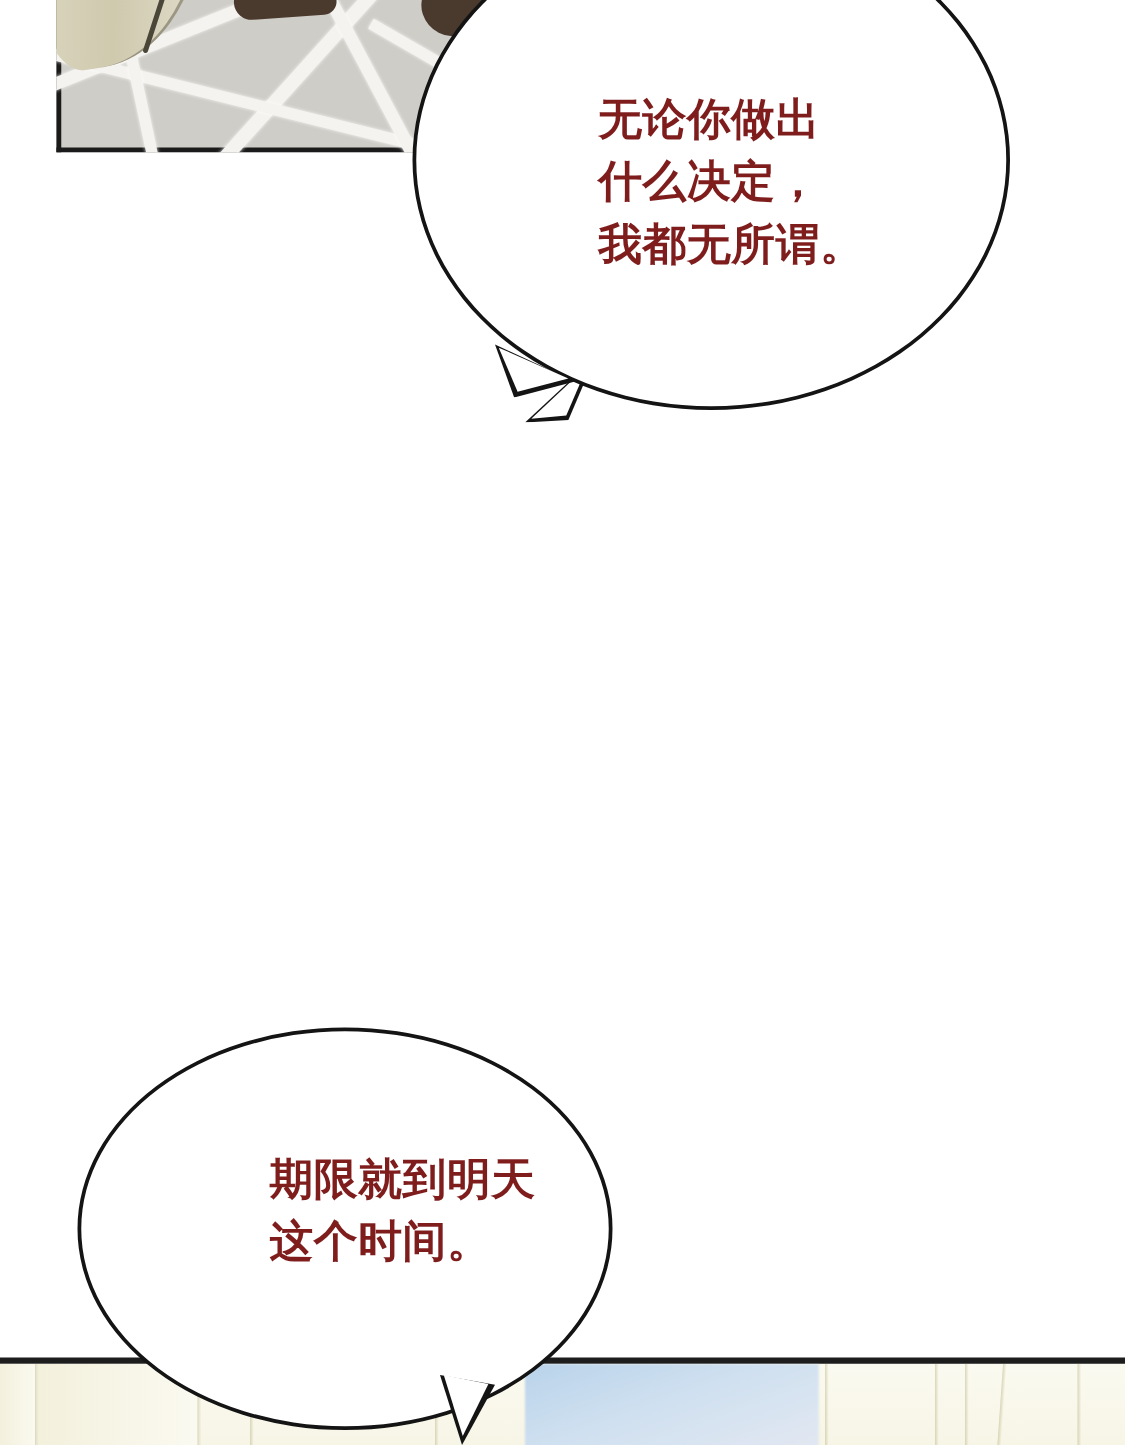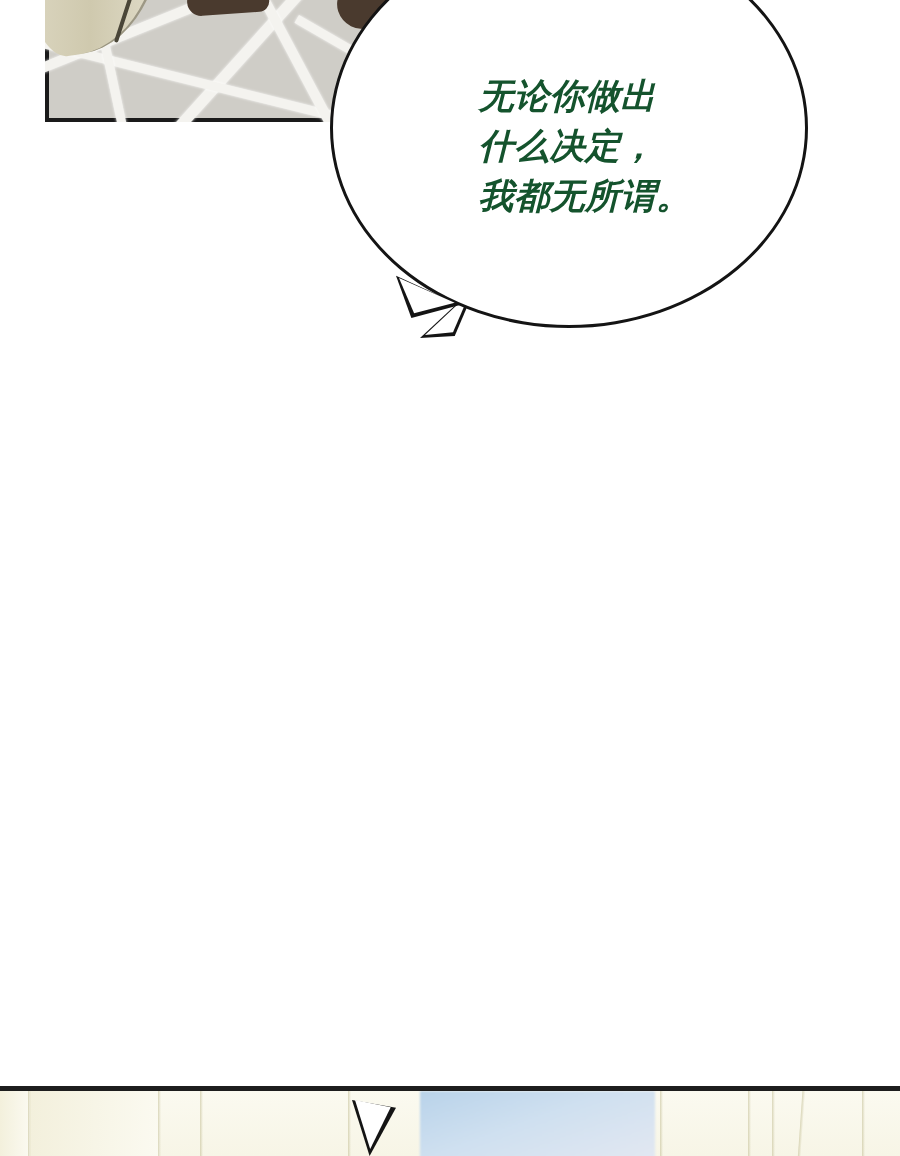--- a/index.html
+++ b/index.html
@@ -129,28 +129,27 @@
   .bubble {
     position:absolute;
     background:#ffffff;
     border:3px solid #141414;
     border-radius:50%;
     display:flex;
     align-items:center;
     justify-content:center;
   }
   .bubble-text {
-    color:#14532d;
+    color:#7f1d1d;
     font-weight:bold;
     line-height:1.42;
     letter-spacing:.5px;
     text-align:left;
     white-space:pre-line;
     user-select:none;
-    font-style:italic;
   }
 
   
   #bubble-1 {
     left:330px; top:-72px;
     width:478px; height:400px;
     z-index:5;
   }
   #bubble-1 .bubble-text { font-size:35px; padding-left:32px; padding-top:38px; }
 
@@ -270,16 +269,20 @@
     <div class="bubble-text">无论你做出
 什么决定，
 我都无所谓。</div>
   </div>
   <div class="tail" id="tail-1"></div>
   <div id="tail-1-fill"></div>
 
   <div class="tail" id="tail-2"></div>
   <div id="tail-2-fill"></div>
 
+  <div class="bubble" id="bubble-3">
+    <div class="bubble-text">期限就到明天
+这个时间。</div>
+  </div>
   <div class="tail" id="tail-3"></div>
   <div id="tail-3-fill"></div>
 
 </div>
 
 </body></html>

